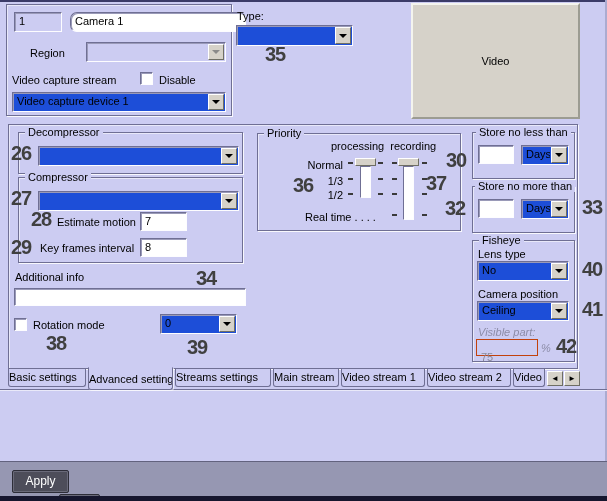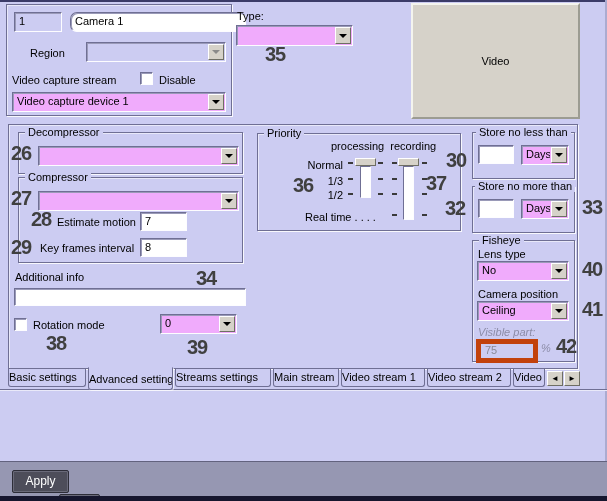--- a/index.html
+++ b/index.html
@@ -5,21 +5,21 @@
   * { margin:0; padding:0; box-sizing:border-box; }
   html,body { width:607px; height:501px; }
   body { font-family:"Liberation Sans", sans-serif; font-size:11px; color:#000; background:#CCCCF2; position:relative; overflow:hidden; }
   .abs { position:absolute; }
   .lbl { position:absolute; white-space:nowrap; }
   .etched { position:absolute; border:1px solid #6F6F94; box-shadow:1px 1px 0 rgba(255,255,255,.85), inset 1px 1px 0 rgba(255,255,255,.55); }
   .group-legend { position:absolute; top:-7px; left:6px; background:#CCCCF2; padding:0 3px; white-space:nowrap; }
   .sunken { position:absolute; background:#fff; border:1px solid; border-color:#6F6F94 #FDFDFF #FDFDFF #6F6F94; box-shadow:inset 1px 1px 0 #9a9ab8; }
   .field { padding:2px 0 0 4px; white-space:nowrap; overflow:hidden; }
   .field.dis { background:#CCCCF2; }
-  .combo { background:#f0abfc; }
+  .combo { background:#1d4ed8; }
   .combo.dis { background:#CCCCF2; }
   .combo .txt { position:absolute; left:4px; top:2px; right:18px; white-space:nowrap; overflow:hidden; }
   .drop-btn { position:absolute; top:1px; right:1px; bottom:1px; width:16px; background:#D6D2C9; border:1px solid; border-color:#FFFFFF #6E6E64 #6E6E64 #FFFFFF; display:flex; align-items:center; justify-content:center; }
   .arr { width:0; height:0; border-left:4px solid transparent; border-right:4px solid transparent; border-top:4px solid #000; }
   .arr.gray { border-top-color:#8a8a8a; }
   .checkbox { position:absolute; width:13px; height:13px; background:#fff; border:1px solid; border-color:#6F6F94 #FDFDFF #FDFDFF #6F6F94; box-shadow:inset 1px 1px 0 #9a9ab8; }
   .annotation { position:absolute; font-weight:bold; font-size:20px; line-height:18px; letter-spacing:-1px; color:#404040; }
   .tick { position:absolute; width:5px; height:2px; background:#3a3a3a; }
   .slider-groove { position:absolute; width:11px; background:#fff; border:1px solid; border-color:#6F6F94 #FDFDFF #FDFDFF #6F6F94; }
   .slider-thumb { position:absolute; width:21px; height:8px; background:#D6D2C9; border:1px solid; border-color:#FFFFFF #6E6E64 #6E6E64 #FFFFFF; }
@@ -169,21 +169,21 @@
     </span>
 </div>
 <div class="lbl" style="left:478px;top:288px;">Camera position</div>
 <div class="sunken combo" style="left:477px;top:301px;width:92px;height:20px;">
   <span class="txt">Ceiling</span>
   <span class="drop-btn">
       <span class="arr"></span>
     </span>
 </div>
 <div class="lbl gray-text" style="left:478px;top:326px;">Visible part:</div>
-<div class="abs" style="left:476px;top:339px;width:62px;height:24px;background:#CCCCF2;border:5px solid #c2410c;color:#8A8A98;padding:0 0 0 4px;">75</div>
+<div class="abs" style="left:476px;top:339px;width:62px;height:17px;background:#CCCCF2;border:1px solid #c2410c;color:#8A8A98;padding:11px 0 0 4px;">75</div>
 <div class="lbl gray-text" style="left:541px;top:342px;">%</div>
 
 <div class="abs" style="left:0;top:389px;width:607px;height:1px;background:#6F6F94;"></div>
 <div class="abs" style="left:0;top:390px;width:607px;height:1px;background:#E9E9F9;"></div>
 <div class="tabs" id="tabs">
     <div class="tab" style="width: 78px;">Basic settings</div>
     <div class="tab active" style="width: 85px;">Advanced settings</div>
     <div class="tab" style="width: 96px;">Streams settings</div>
     <div class="tab" style="width: 66px;">Main stream</div>
     <div class="tab" style="width: 84px;">Video stream 1</div>

